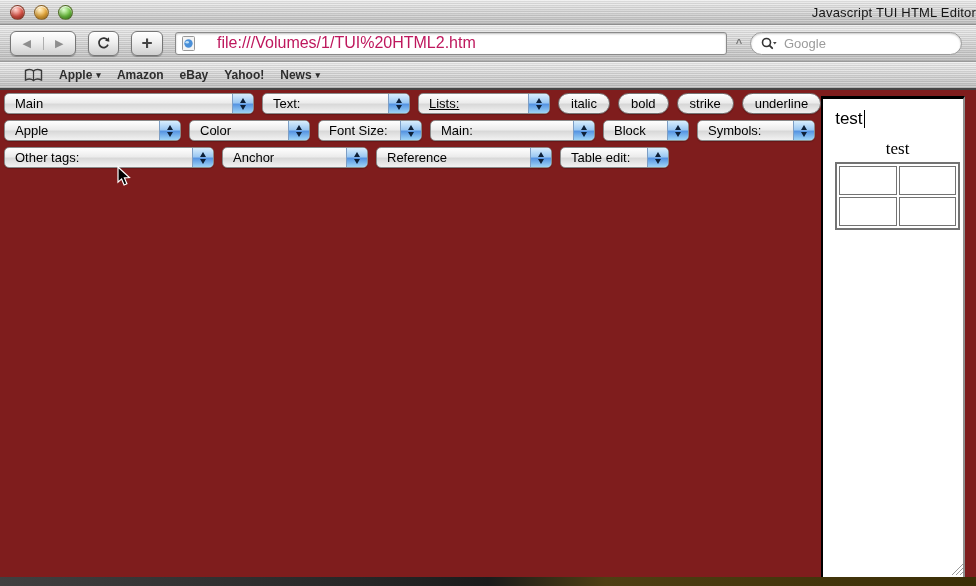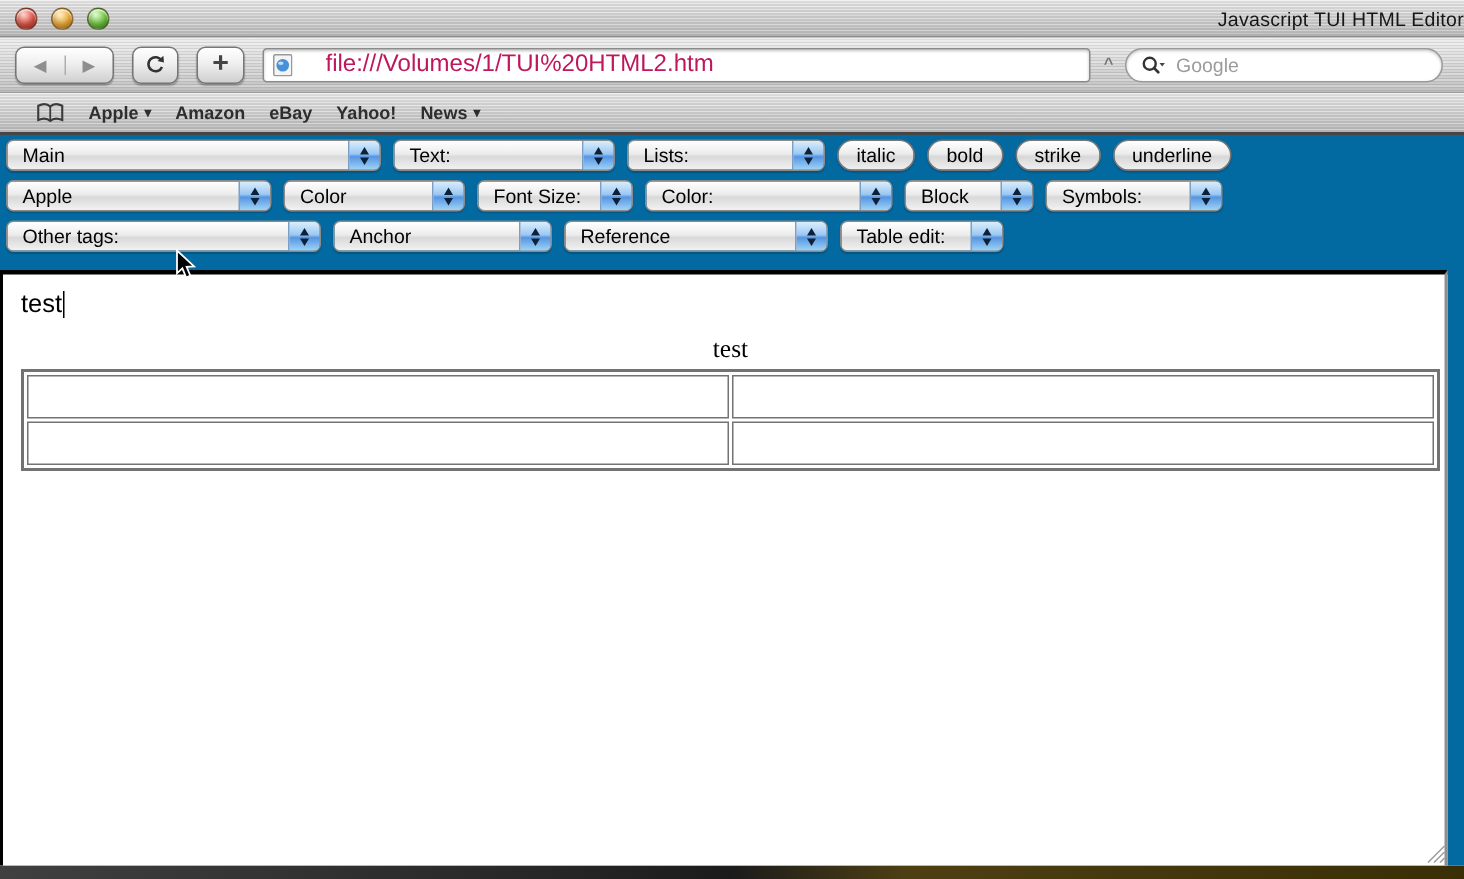--- a/index.html
+++ b/index.html
@@ -38,21 +38,21 @@
   .searchbar input::placeholder{color:#9b9b9b;}
   .mag{display:flex;align-items:center;margin-right:5px;flex:none;}
 
   
   .bookmarks{height:28px;flex:none;display:flex;align-items:center;padding-left:24px;border-bottom:2px solid #454545;}
   .book-icon{margin-right:16px;display:flex;align-items:center;}
   .bm-item{font-size:12px;font-weight:bold;color:#2e2e2e;margin-right:16px;cursor:default;display:flex;align-items:center;gap:4px;}
   .bm-arrow{font-size:9px;color:#2e2e2e;}
 
   
-  .page{flex:1;background:#0369a1;position:relative;display:flex;flex-direction:column;min-height:0;}
+  .page{flex:1;background:#7f1d1d;position:relative;display:flex;flex-direction:row;min-height:0;}
   .controls{padding:3px 0 0 4px;flex:none;}
   .tb-row{display:flex;align-items:center;gap:8px;height:21px;margin-bottom:6px;}
   .popup{height:21px;border:1px solid #8a8a8a;border-radius:5px;background:linear-gradient(#ffffff,#ececec 45%,#d9d9d9 55%,#f2f2f2);
          display:flex;align-items:center;overflow:hidden;box-shadow:0 1px 1px rgba(0,0,0,.2);flex:none;}
   .popup-label{flex:1;font-size:13px;color:#000;padding-left:10px;white-space:nowrap;overflow:hidden;}
   .popup-cap{width:21px;align-self:stretch;flex:none;border-left:1px solid #7d9ec4;
              background:linear-gradient(#d9eefd,#9cc8f2 45%,#5795e2 55%,#9ed4f7);
              display:flex;flex-direction:column;align-items:center;justify-content:center;}
   .tri-up{width:0;height:0;border-left:3.5px solid transparent;border-right:3.5px solid transparent;border-bottom:5px solid #0d2038;margin-bottom:2px;}
   .tri-dn{width:0;height:0;border-left:3.5px solid transparent;border-right:3.5px solid transparent;border-top:5px solid #0d2038;}
@@ -155,21 +155,21 @@
               <i class="tri-dn"></i>
             </span>
           </div>
           <div class="popup" style="width: 148px;">
             <span class="popup-label">Text:</span>
             <span class="popup-cap">
               <i class="tri-up"></i>
               <i class="tri-dn"></i>
             </span>
           </div>
-          <div class="popup" style="width: 132px;">
+          <div class="popup" style="width: 132px; text-decoration: underline;">
             <span class="popup-label">Lists:</span>
             <span class="popup-cap">
               <i class="tri-up"></i>
               <i class="tri-dn"></i>
             </span>
           </div>
           <button class="pill">italic</button>
           <button class="pill">bold</button>
           <button class="pill">strike</button>
           <button class="pill">underline</button>
@@ -190,21 +190,21 @@
             </span>
           </div>
           <div class="popup" style="width: 104px;">
             <span class="popup-label">Font Size:</span>
             <span class="popup-cap">
               <i class="tri-up"></i>
               <i class="tri-dn"></i>
             </span>
           </div>
           <div class="popup" style="width: 165px;">
-            <span class="popup-label">Color:</span>
+            <span class="popup-label">Main:</span>
             <span class="popup-cap">
               <i class="tri-up"></i>
               <i class="tri-dn"></i>
             </span>
           </div>
           <div class="popup" style="width: 86px;">
             <span class="popup-label">Block</span>
             <span class="popup-cap">
               <i class="tri-up"></i>
               <i class="tri-dn"></i>

